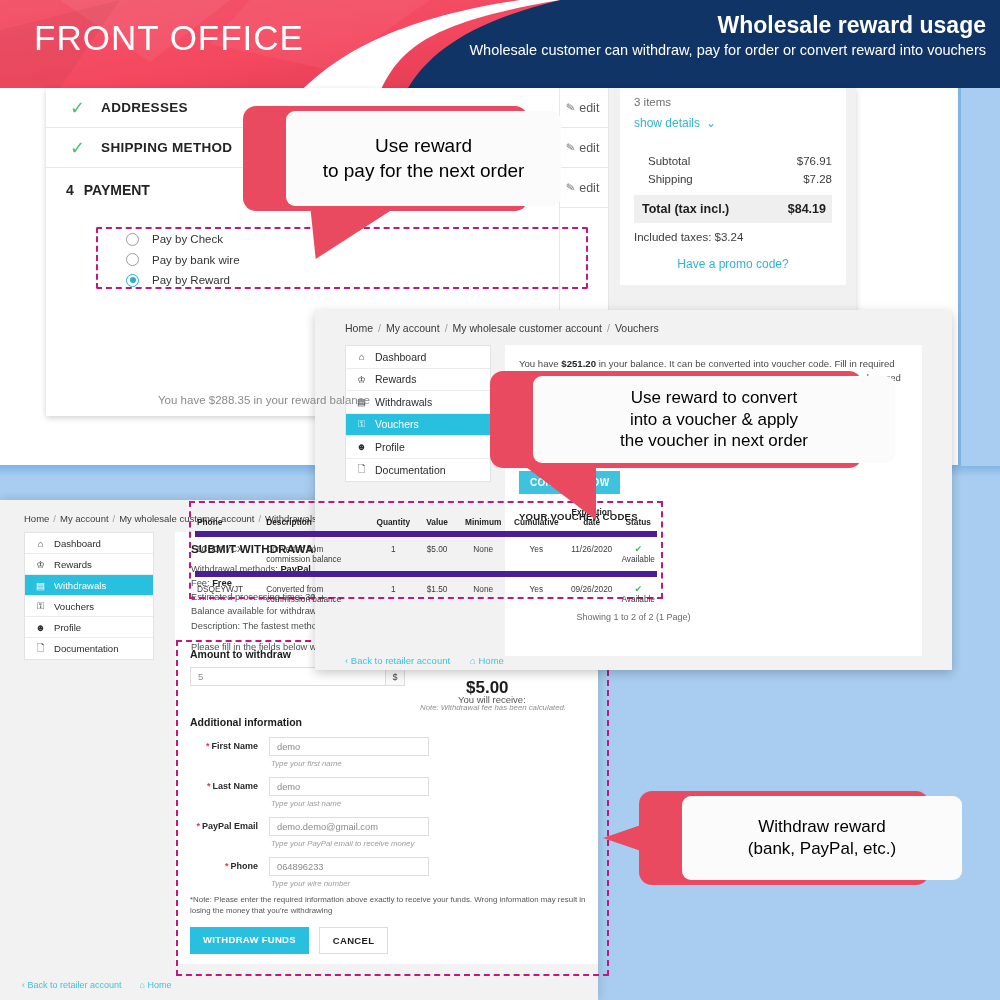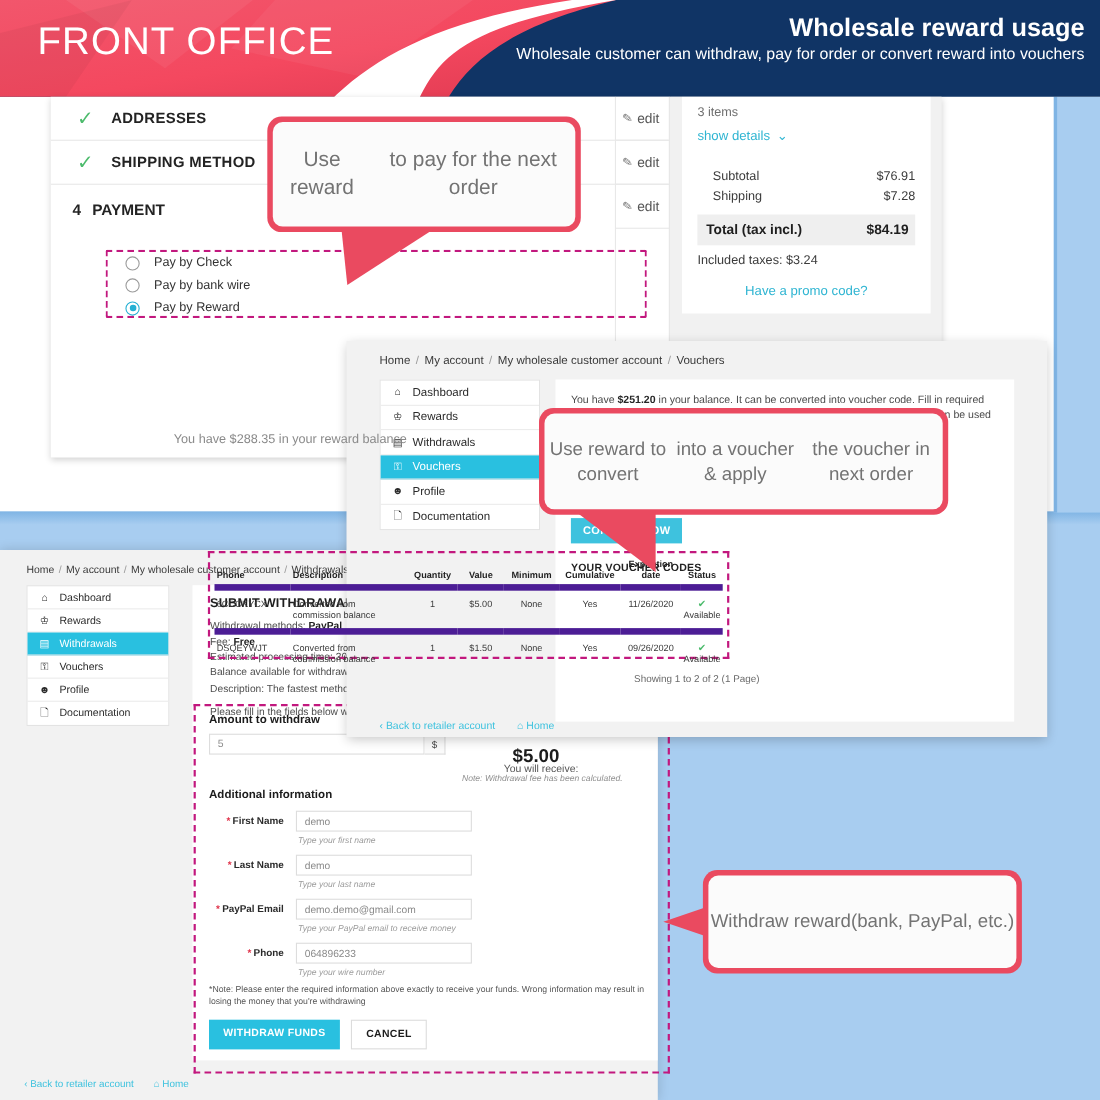--- a/index.html
+++ b/index.html
@@ -176,22 +176,22 @@
   .w-btns { display:flex; gap:10px; margin-top:10px; }
   .w-btn-p { background:#29c0e0; color:#fff; font-size:9.5px; font-weight:bold; padding:7px 13px; letter-spacing:.3px;}
   .w-btn-s { background:#fff; color:#1c1c1c; font-size:9.5px; font-weight:bold; padding:7px 13px;
              border:1px solid #dcdcdc; letter-spacing:.3px;}
   .w-footer { position:absolute; left:22px; top:980px; display:flex; align-items:center; gap:18px;
               font-size:9px; color:#3ec2de; }
 
   
   .callout { position:absolute; background:#ea4a60; border-radius:13px; padding:5px; }
   .callout .inner { background:#fbfbfb; border-radius:9px; width:100%; height:100%;
-                    display:flex; flex-direction:row; align-items:center; justify-content:center;
-                    color:#737373; text-align:center; }
+                    display:flex; flex-direction:column; align-items:center; justify-content:center;
+                    color:#000000; text-align:center;margin-left:38px; }
   .callout .inner div { line-height:1.28; }
 
   #callout1 { left:243px; top:106px; width:285px; height:105px; z-index:40; }
   #callout1 .inner div { font-size:19px; }
   #callout1 .tail {
     position:absolute; left:70px; bottom:-48px; width:0; height:0;
     border-left:0px solid transparent; border-right:86px solid transparent;
     border-top:52px solid #ea4a60; transform:skewX(6deg);
   }
 
@@ -253,21 +253,21 @@
       </div>
       <div class="co-row">
         <span class="chk">✓</span>
         <span class="lbl">SHIPPING METHOD</span>
       </div>
 
       <div class="pay-head">
         <span class="num">4</span><span>PAYMENT</span>
       </div>
 
-      <div style="position:absolute; left:44px; top:141px; width:300px;">
+      <div style="position:absolute; left:56px; top:141px; width:300px;">
         <div class="radio-line">
           <span class="radio"></span>
           <span>Pay by Check</span>
         </div>
         <div class="radio-line">
           <span class="radio"></span>
           <span>Pay by bank wire</span>
         </div>
         <div class="radio-line">
           <span class="radio on"></span>

